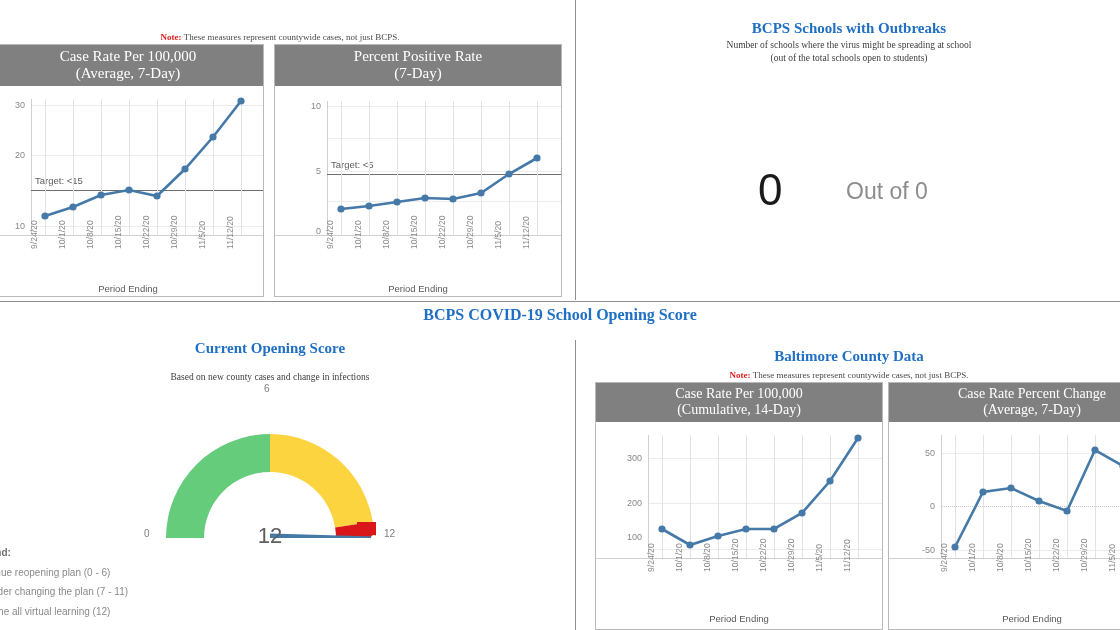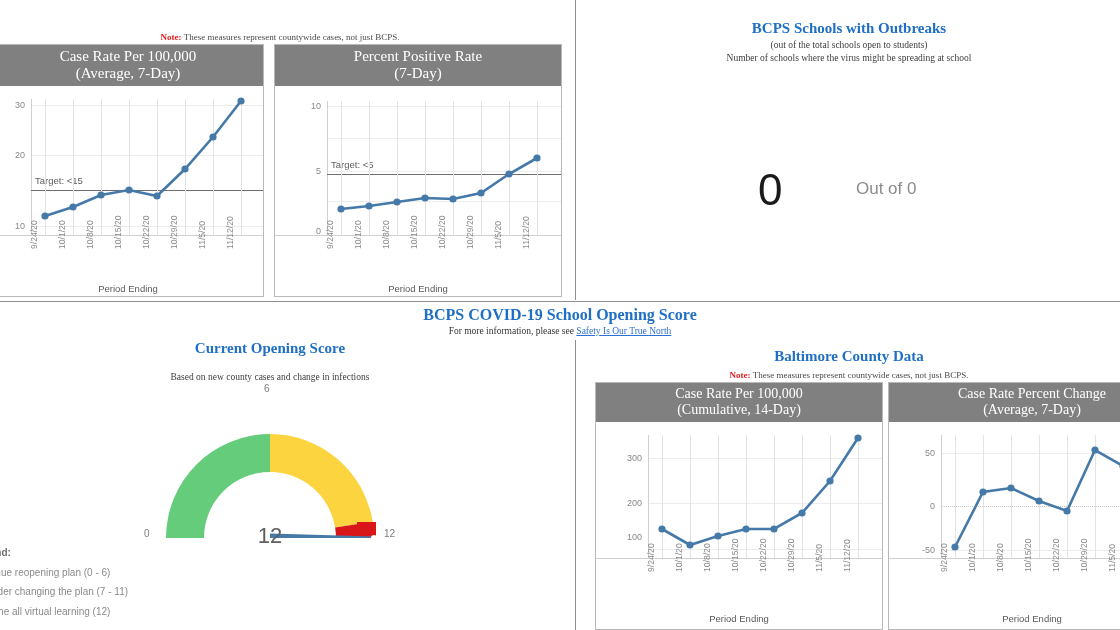--- a/index.html
+++ b/index.html
@@ -50,21 +50,21 @@
     transform-origin:left bottom;transform:rotate(-90deg);
   }
   .xtitle{position:absolute;font-size:9.5px;color:#5a5a5a;text-align:center;white-space:nowrap;}
   .series{position:absolute;left:0;top:0;overflow:visible;}
 
   .divider-v{position:absolute;width:1px;background:#8e8e8e;}
   .divider-h{position:absolute;height:1px;background:#8e8e8e;}
 
   
   .big-num{position:absolute;font-size:44px;color:#1a1a1a;line-height:1;}
-  .out-of{position:absolute;font-size:17px;color:#8c8c8c;line-height:1;white-space:nowrap;margin-left:10px;}
+  .out-of{position:absolute;font-size:23px;color:#8c8c8c;line-height:1;white-space:nowrap;}
 
   
   .gauge-wrap{position:absolute;}
   .gauge-val{position:absolute;font-size:22px;color:#5e5e5e;text-align:center;width:100%;}
   .g-tick{position:absolute;font-size:10px;color:#7d7d7d;white-space:nowrap;}
   .legend{position:absolute;font-size:10px;color:#8a8a8a;line-height:1.95;white-space:nowrap;}
   .legend .hd{font-weight:bold;color:#6f6f6f;}
 </style>
 </head>
 <body>
@@ -177,36 +177,32 @@
       <div class="xlab" style="left:228px;top:150px;">11/5/20</div>
       <div class="xlab" style="left:256px;top:150px;">11/12/20</div>
       <div class="xtitle" style="left:0;top:194px;width:286px;">Period Ending</div>
     </div>
   </div>
 </div>
 
 <div class="pane" style="left:578px;top:0;width:542px;height:300px;">
   <div class="sec-title" style="position:absolute;left:0;top:20px;width:542px;font-size:15px;">BCPS Schools with Outbreaks</div>
   <div class="sec-sub" style="position:absolute;left:0;top:39px;width:542px;">
+    <div>Number of schools where the virus might be spreading at school</div>
     <div>(out of the total schools open to students)</div>
-    <div>Number of schools where the virus might be spreading at school</div>
   </div>
   <div class="big-num" style="left:180px;top:168px;">0</div>
   <div class="out-of" style="left:268px;top:180px;">Out of 0</div>
 </div>
 
 <div class="divider-v" style="left:575px;top:0;height:300px;"></div>
 <div class="divider-h" style="left:0;top:301px;width:1120px;"></div>
 
 <div class="pane" style="left:0;top:303px;width:1120px;height:34px;">
   <div class="sec-title" style="position:absolute;left:0;top:3px;width:1120px;font-size:16px;">BCPS COVID-19 School Opening Score</div>
-  <div class="sec-note" style="position:absolute;left:0;top:23px;width:1120px;font-size:9.5px;color:#333;">
-    <span>For more information, please see</span>
-    <a class="link" href="#">Safety Is Our True North</a>
-  </div>
 </div>
 
 <div class="pane" style="left:0;top:340px;width:575px;height:290px;">
   <div class="sec-title" style="position:absolute;left:0;top:0;width:540px;font-size:15px;">Current Opening Score</div>
   <div class="sec-sub" style="position:absolute;left:0;top:31px;width:540px;">Based on new county cases and change in infections</div>
 
   <div class="gauge-wrap" style="left:110px;top:48px;width:320px;height:150px;">
     <svg width="320" height="150" viewBox="0 0 320 150">
 
       <path d="M 56 150 A 104 104 0 0 1 160 46 L 160 84 A 66 66 0 0 0 94 150 Z" fill="#65CC7C"></path>

